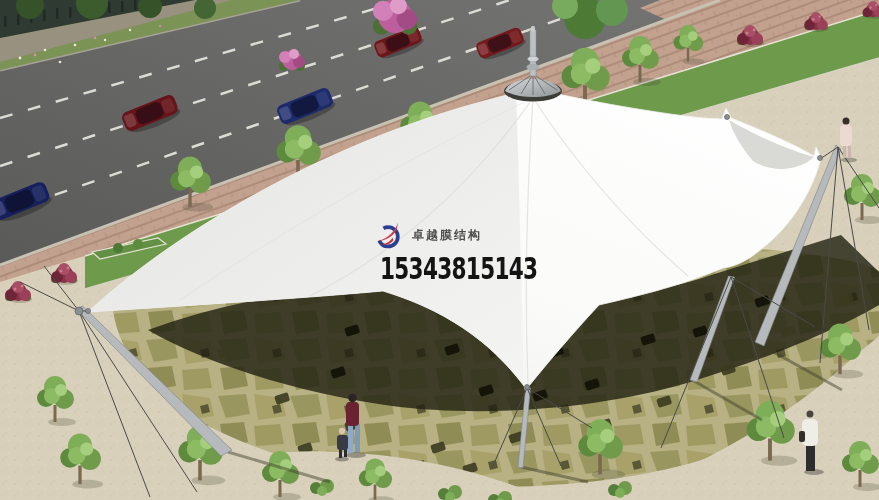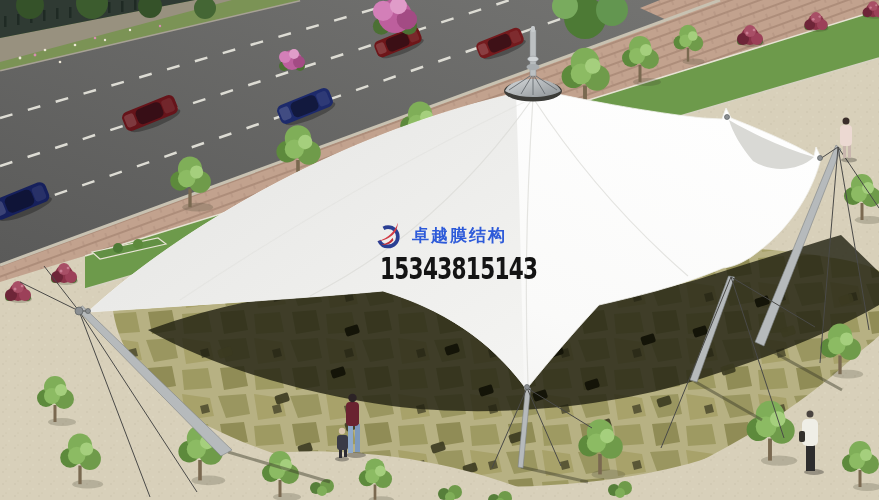--- a/index.html
+++ b/index.html
@@ -1,20 +1,20 @@
 <!DOCTYPE html>
 <html><head>
 <meta charset="utf-8">
 <style>
   html,body{margin:0;padding:0;background:#222;font-family:"Liberation Sans",sans-serif;}
   .stage{position:relative;width:879px;height:500px;overflow:hidden;background:#d8d0ba;}
   .stage svg{display:block;}
   .watermark{position:absolute;left:374px;top:220px;pointer-events:none;}
   .wm-row{display:flex;align-items:center;gap:8px;height:30px;}
-  .wm-brand{font-size:17px;font-weight:700;letter-spacing:2px;color:#1d4ed8;opacity:.92;}
+  .wm-brand{font-size:12px;font-weight:700;letter-spacing:2px;color:#404040;opacity:.92;}
   .wm-phone{margin-top:1px;margin-left:6px;font-size:30px;font-weight:700;color:#141414;
             font-family:"DejaVu Sans",sans-serif;letter-spacing:-1px;
             transform:scaleX(.72);transform-origin:left top;white-space:nowrap;}
 </style>
 </head>
 <body>
 
 <div class="stage">
 <svg viewBox="0 0 879 500" width="879" height="500">
   <defs>

